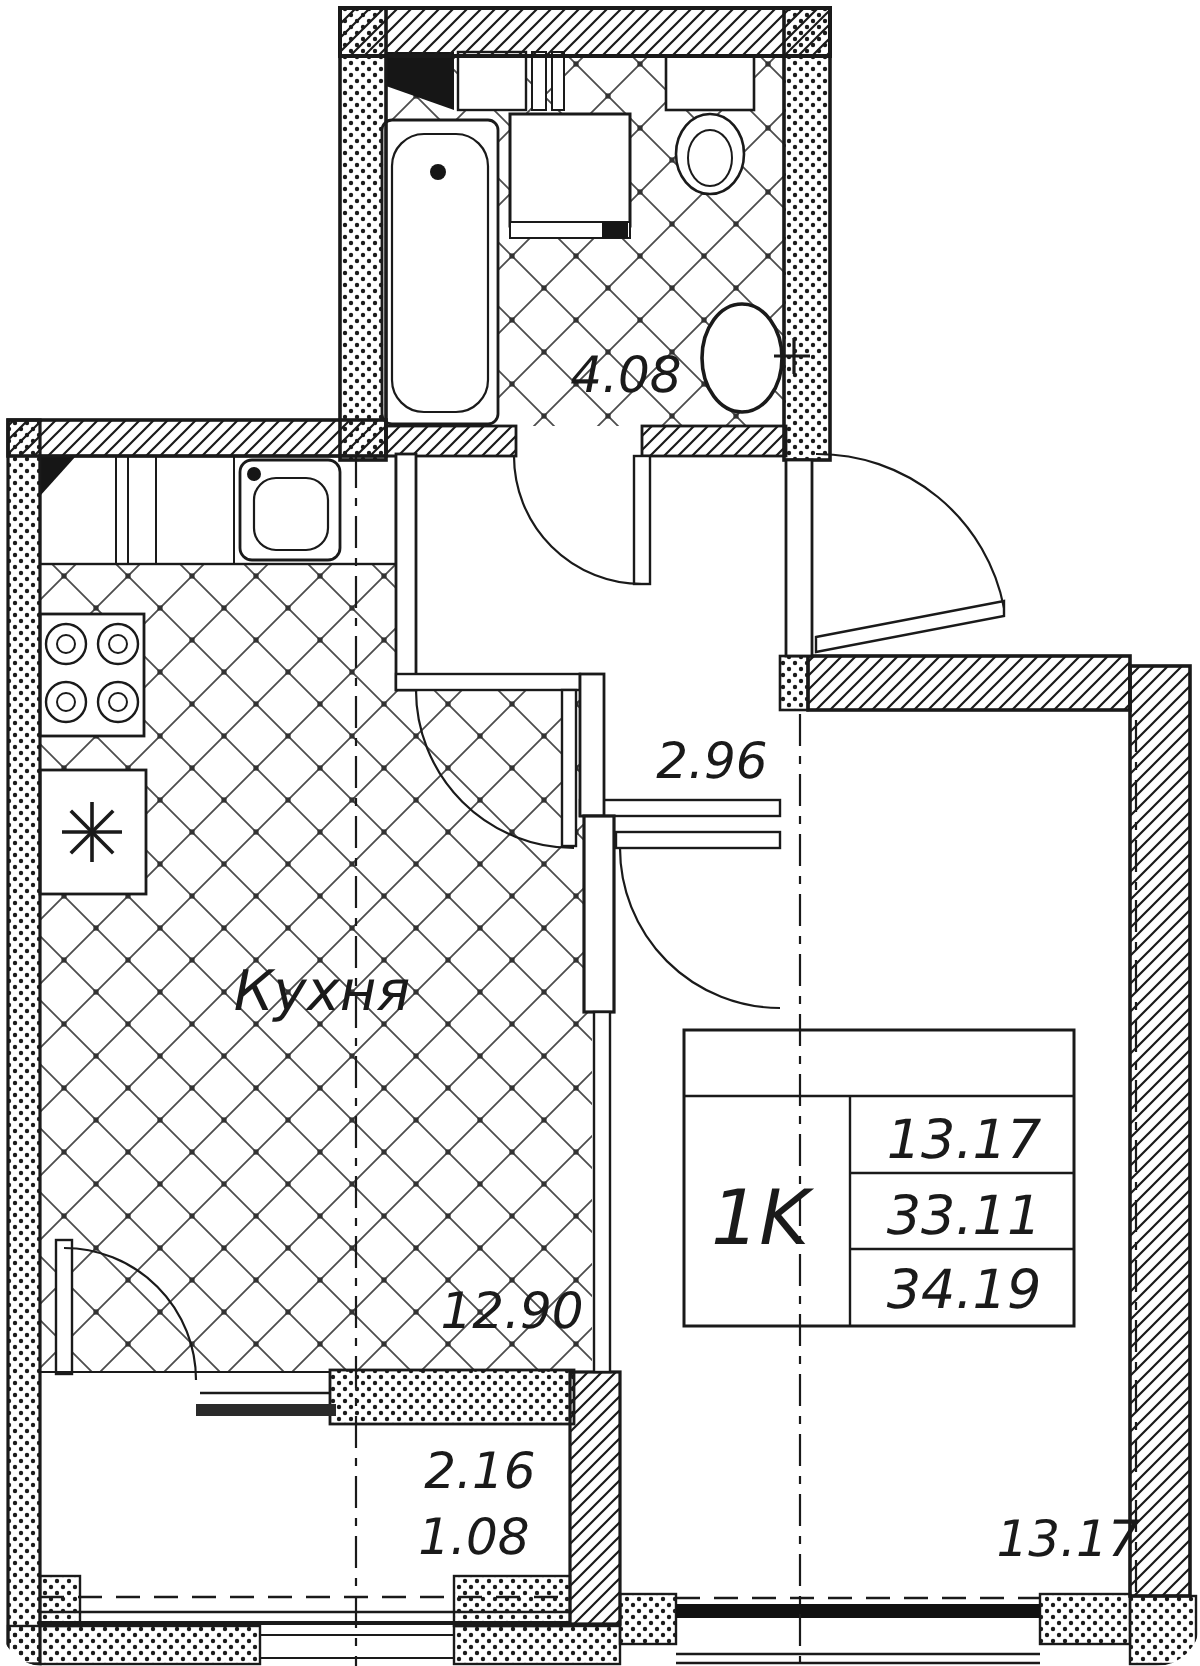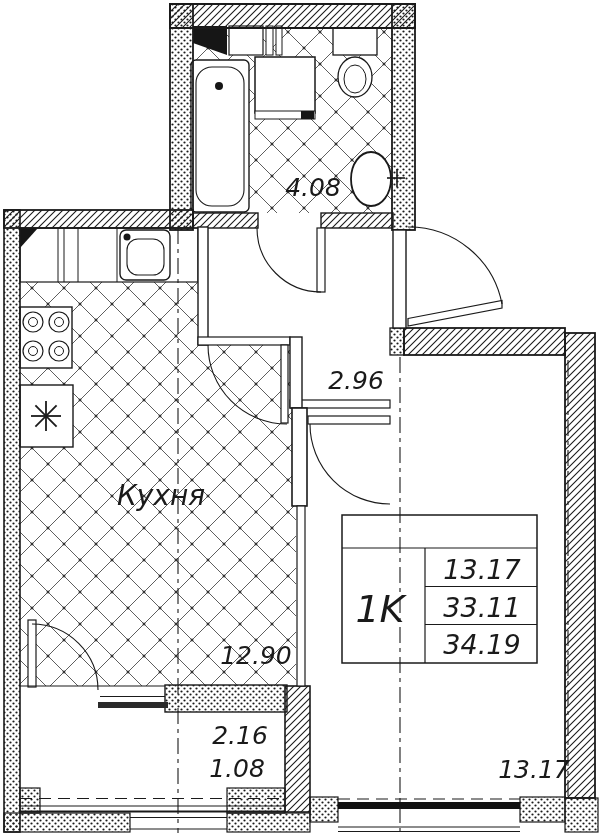--- a/index.html
+++ b/index.html
@@ -1,16 +1,16 @@
 <!DOCTYPE html>
 <html><head>
 <meta charset="utf-8">
 <style>
   html,body{margin:0;padding:0;background:#ffffff;}
-  .plan-wrap{width:600px;height:833px;background:#fff;position:relative;overflow:hidden;}
+  .plan-wrap{width:600px;height:833px;background:#fff;position:relative;overflow:hidden;border-radius:22px;}
   svg{display:block;}
   text{font-family:"DejaVu Sans",sans-serif;font-style:italic;fill:#1a1a1a;}
   .area-label{font-size:25px;}
   .room-name{font-size:28px;}
   .table-num{font-size:27px;}
   .apt-type{font-size:38px;}
 </style>
 </head>
 <body>
 

